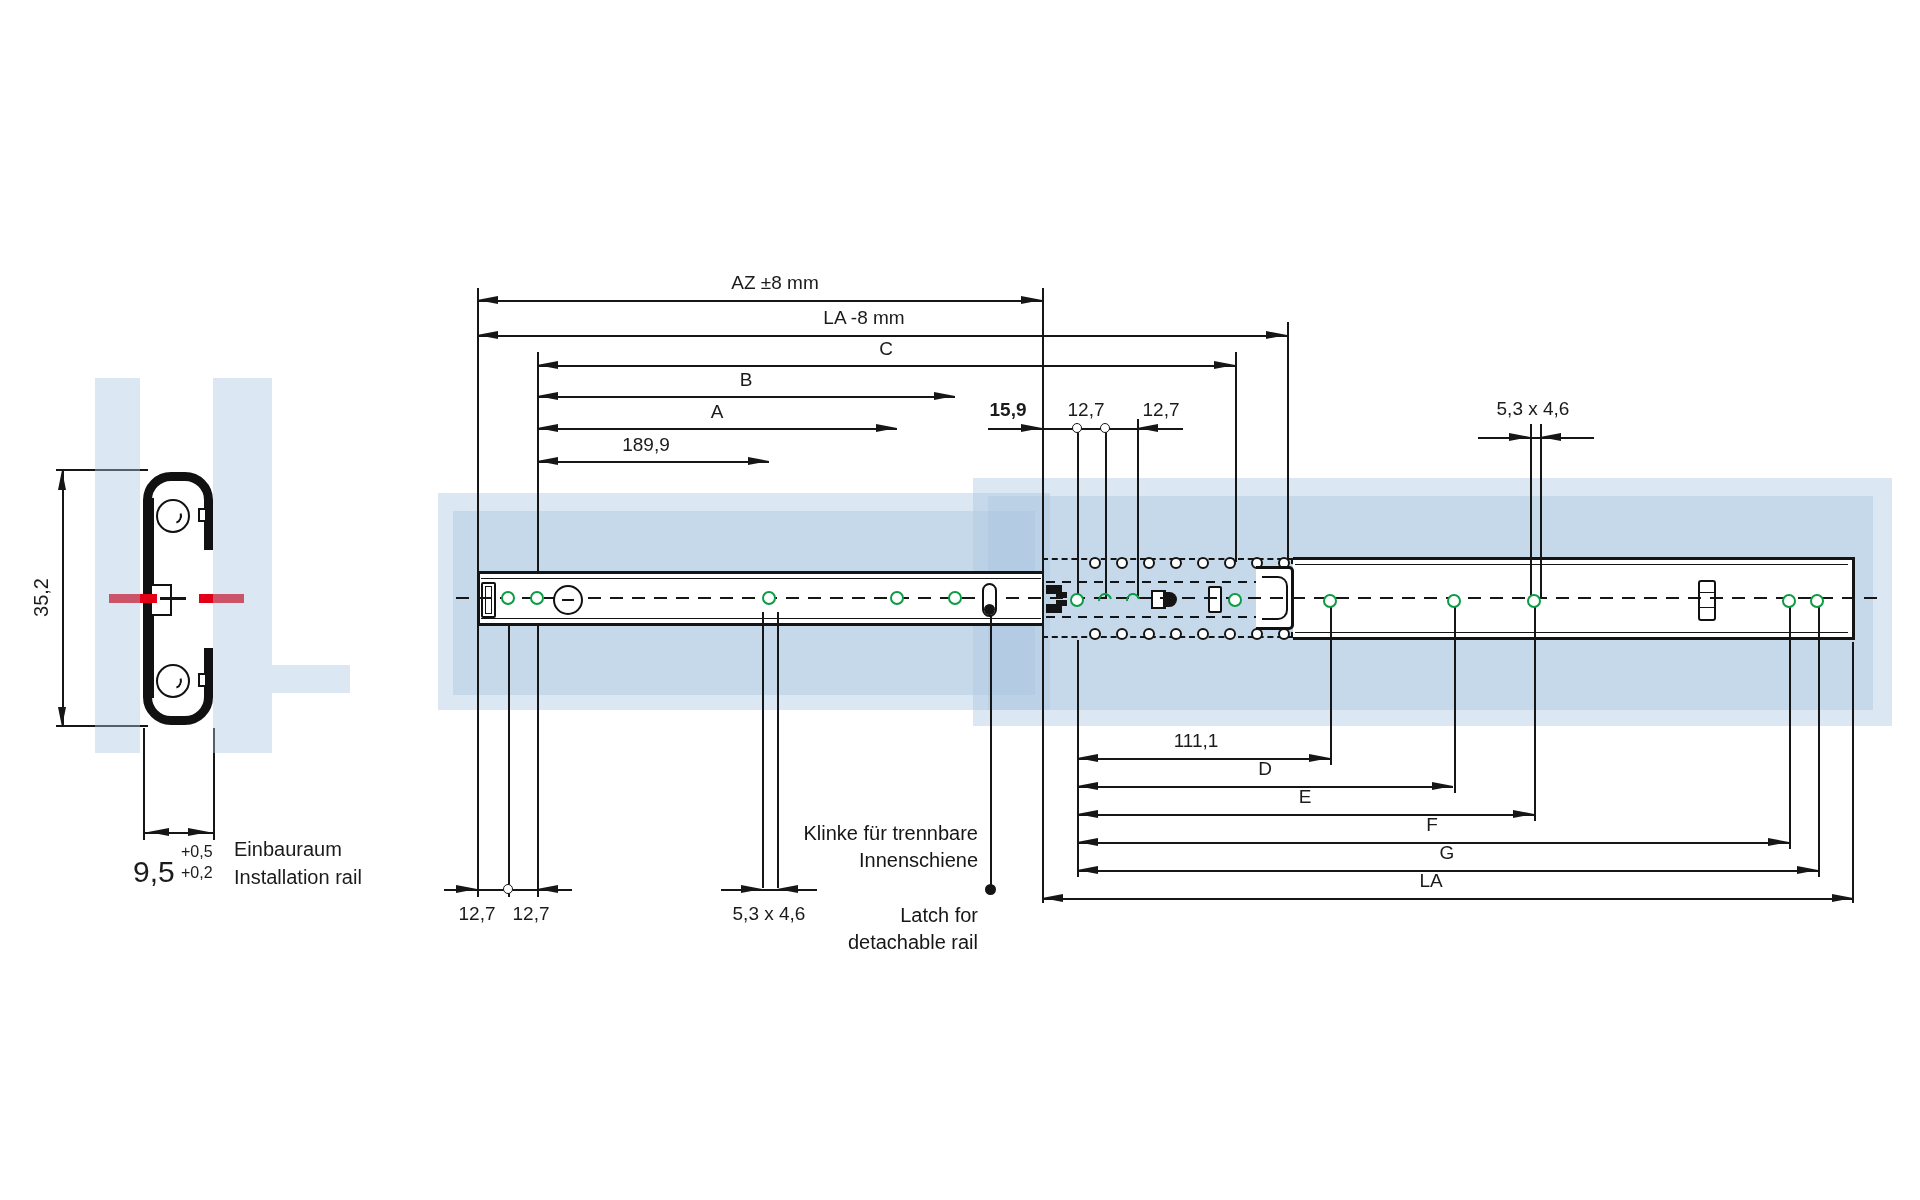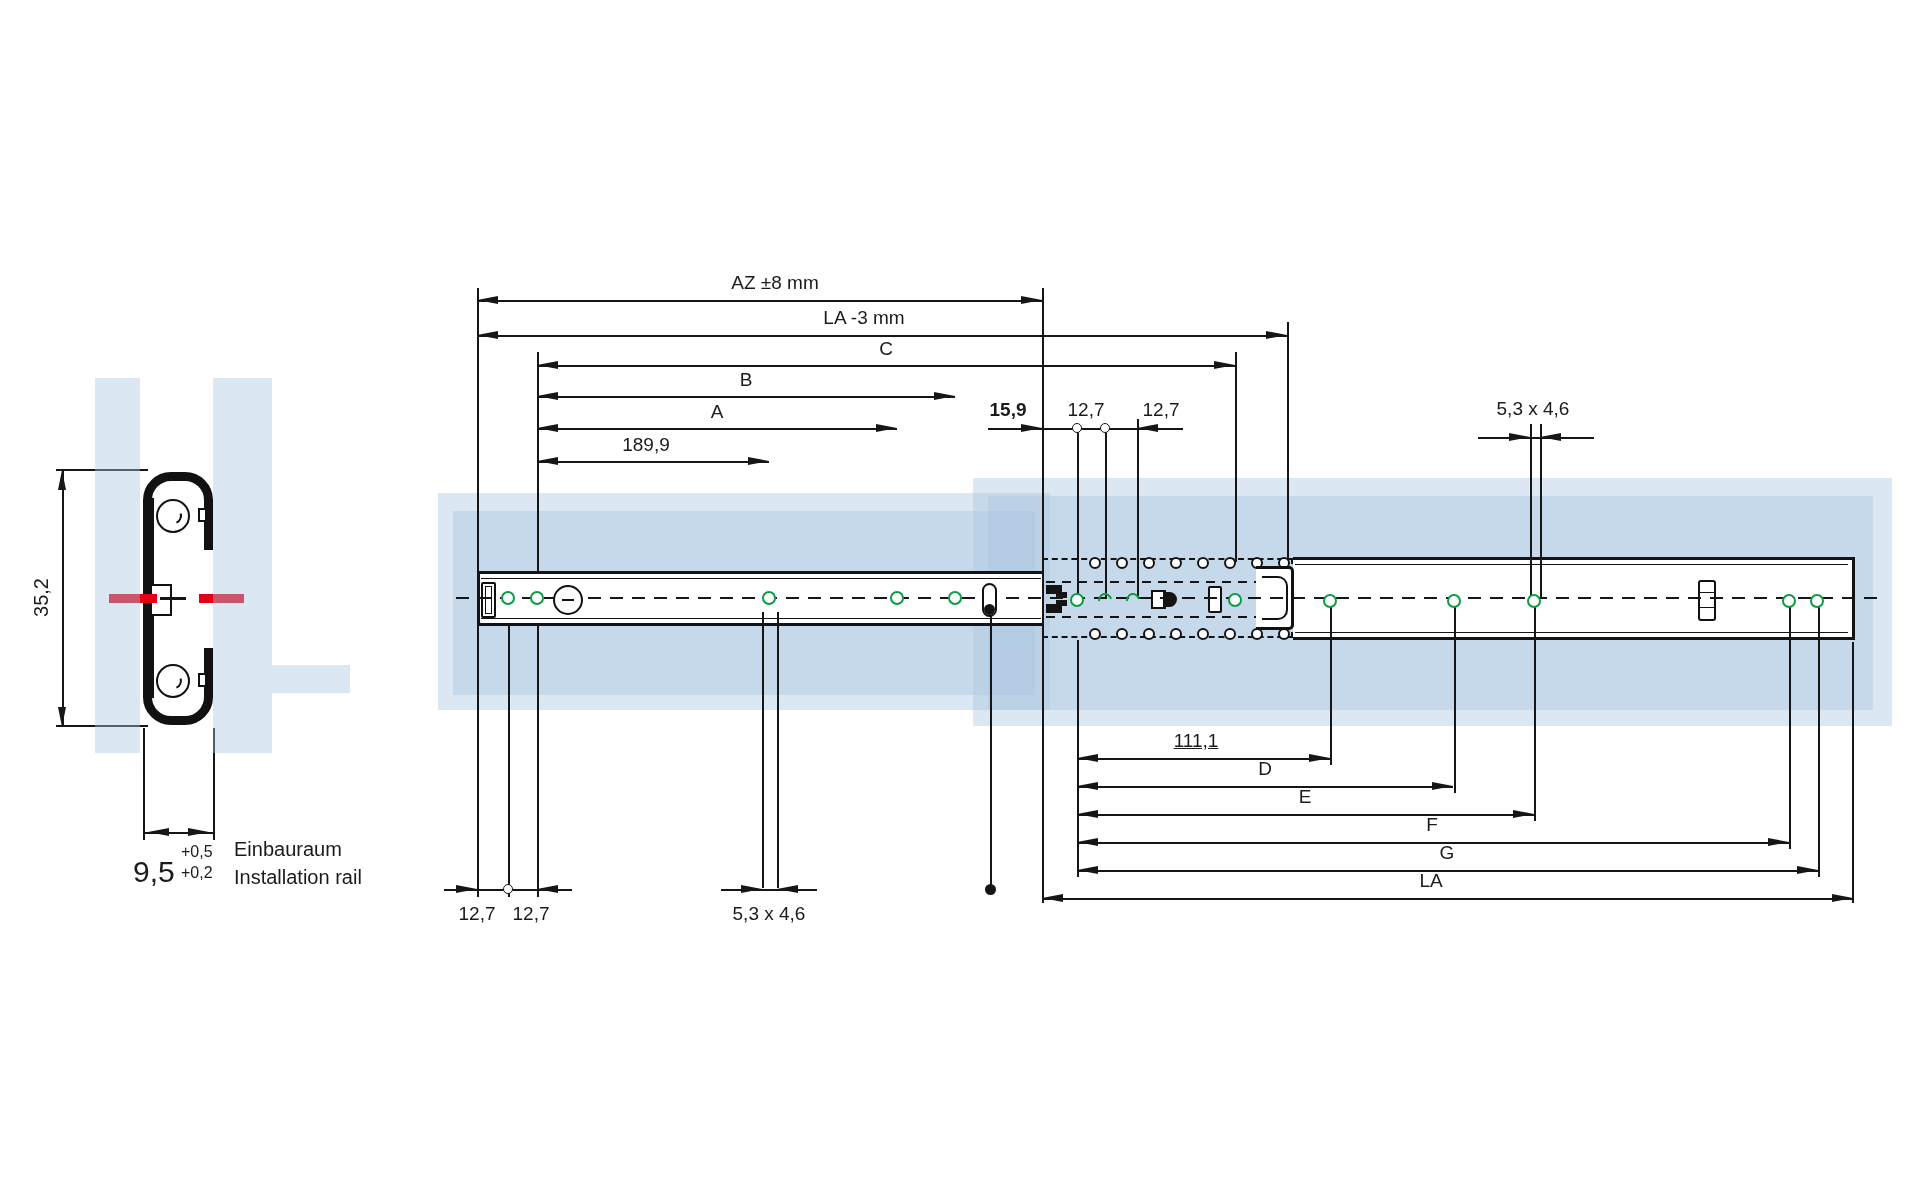--- a/index.html
+++ b/index.html
@@ -181,41 +181,41 @@
       <div class="hole-arc" style="left: 1133px; top: 600px;"></div>
       <div style="position: absolute; left: 553px; top: 585px; width: 30px; height: 30px; border: 2.5px solid rgb(17, 17, 17); border-radius: 50%; background: rgb(255, 255, 255); box-sizing: border-box;"></div>
       <div class="blk" style="left: 562px; top: 598.5px; width: 12px; height: 2.5px;"></div>
       <div class="hline" style="left: 477px; top: 300px; width: 565px;"></div>
       <div class="ar ar-l" style="left: 477px; top: 296px;"></div>
       <div class="ar ar-r" style="left: 1021px; top: 296px;"></div>
       <div class="dimlabel" style="left: 775px; top: 272px;">AZ ±8 mm</div>
       <div class="hline" style="left: 477px; top: 335px; width: 810px;"></div>
       <div class="ar ar-l" style="left: 477px; top: 331px;"></div>
       <div class="ar ar-r" style="left: 1266px; top: 331px;"></div>
-      <div class="dimlabel" style="left: 864px; top: 307px;">LA -3 mm</div>
+      <div class="dimlabel" style="left: 864px; top: 307px;">LA -8 mm</div>
       <div class="hline" style="left: 537px; top: 365px; width: 698px;"></div>
       <div class="ar ar-l" style="left: 537px; top: 361px;"></div>
       <div class="ar ar-r" style="left: 1214px; top: 361px;"></div>
       <div class="dimlabel" style="left: 886px; top: 338px;">C</div>
       <div class="hline" style="left: 537px; top: 396px; width: 418px;"></div>
       <div class="ar ar-l" style="left: 537px; top: 392px;"></div>
       <div class="ar ar-r" style="left: 934px; top: 392px;"></div>
       <div class="dimlabel" style="left: 746px; top: 369px;">B</div>
       <div class="hline" style="left: 537px; top: 428px; width: 360px;"></div>
       <div class="ar ar-l" style="left: 537px; top: 424px;"></div>
       <div class="ar ar-r" style="left: 876px; top: 424px;"></div>
       <div class="dimlabel" style="left: 717px; top: 401px;">A</div>
       <div class="hline" style="left: 537px; top: 461px; width: 232px;"></div>
       <div class="ar ar-l" style="left: 537px; top: 457px;"></div>
       <div class="ar ar-r" style="left: 748px; top: 457px;"></div>
       <div class="dimlabel" style="left: 646px; top: 434px;">189,9</div>
       <div class="hline" style="left: 1077px; top: 758px; width: 253px;"></div>
       <div class="ar ar-l" style="left: 1077px; top: 754px;"></div>
       <div class="ar ar-r" style="left: 1309px; top: 754px;"></div>
-      <div class="dimlabel" style="left: 1196px; top: 730px; text-decoration: underline;">111,1</div>
+      <div class="dimlabel" style="left: 1196px; top: 730px;">111,1</div>
       <div class="hline" style="left: 1077px; top: 786px; width: 376px;"></div>
       <div class="ar ar-l" style="left: 1077px; top: 782px;"></div>
       <div class="ar ar-r" style="left: 1432px; top: 782px;"></div>
       <div class="dimlabel" style="left: 1265px; top: 758px;">D</div>
       <div class="hline" style="left: 1077px; top: 814px; width: 457px;"></div>
       <div class="ar ar-l" style="left: 1077px; top: 810px;"></div>
       <div class="ar ar-r" style="left: 1513px; top: 810px;"></div>
       <div class="dimlabel" style="left: 1305px; top: 786px;">E</div>
       <div class="hline" style="left: 1077px; top: 842px; width: 712px;"></div>
       <div class="ar ar-l" style="left: 1077px; top: 838px;"></div>
@@ -250,14 +250,20 @@
   <div class="ar ar-l" style="left:537px;top:885px;"></div>
   <div class="abs" style="left:503px;top:884px;width:10px;height:10px;border:1.5px solid #161616;border-radius:50%;background:#fff;box-sizing:border-box;"></div>
   <div class="dimlabel" style="left:477px;top:903px;">12,7</div>
   <div class="dimlabel" style="left:531px;top:903px;">12,7</div>
 
   <div class="hline" style="left:721px;top:889px;width:96px;"></div>
   <div class="ar ar-r" style="left:741px;top:885px;"></div>
   <div class="ar ar-l" style="left:777px;top:885px;"></div>
   <div class="dimlabel" style="left:769px;top:903px;">5,3 x 4,6</div>
 
+  <div class="abs" style="left:700px;top:820px;width:278px;text-align:right;font-size:20px;line-height:27px;">
+    <div>Klinke für trennbare</div>
+    <div>Innenschiene</div>
+    <div style="margin-top:28px;">Latch for</div>
+    <div>detachable rail</div>
+  </div>
 
 </div>
 
 </body></html>

